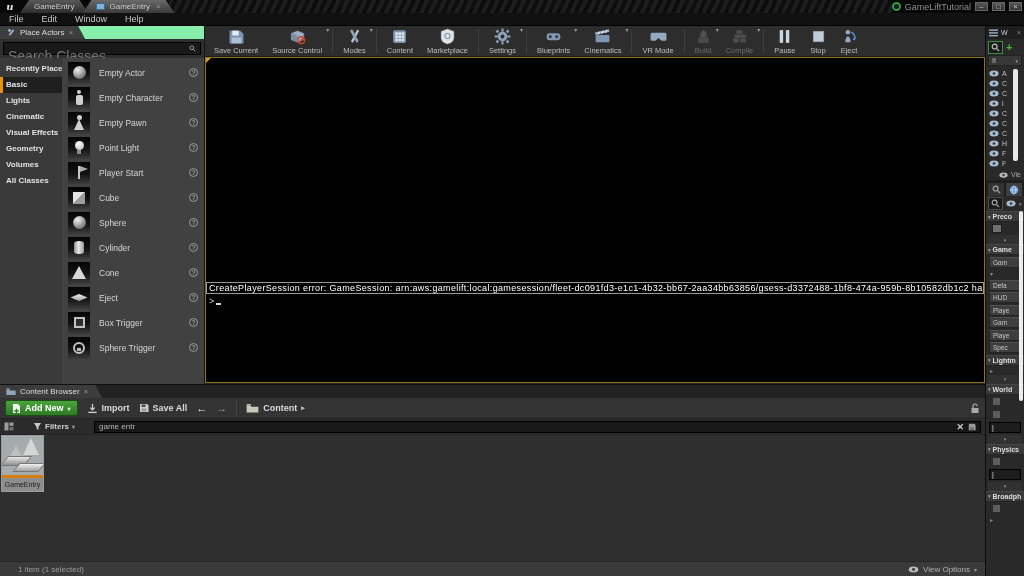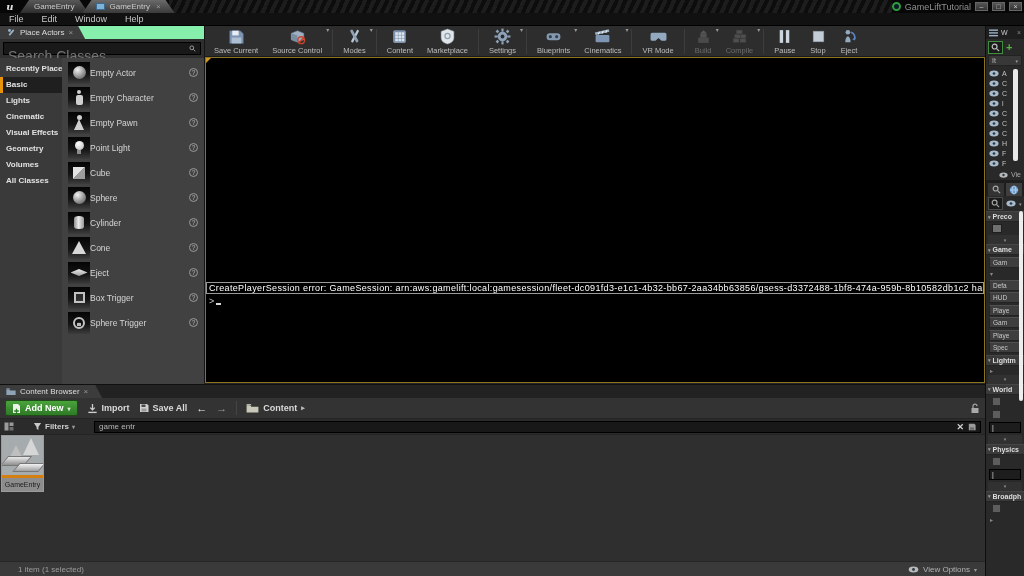--- a/index.html
+++ b/index.html
@@ -38,21 +38,21 @@
   .pa-tabstrip { height:13px; background:#86efac; display:flex; }
   .pa-tab { background:#3d3d3d; display:flex; align-items:center; gap:4px; padding:0 7px; font-size:8px; color:#ddd; clip-path:polygon(0 0, calc(100% - 7px) 0, 100% 100%, 0 100%); padding-right:12px; }
   .pa-tab .tclose { color:#999; font-size:8px; }
   .pa-search { margin:3px; height:13px; background:#191919; border:1px solid #000; display:flex; align-items:center; padding:0 4px; }
   .pa-search input { flex:1; background:transparent; border:none; outline:none; font-size:14px; color:#9a9a9a; font-family:"Liberation Sans",sans-serif;margin-top:15px; }
   .pa-body { display:flex; height:335px; }
   .pa-cats { width:62px; background:#3a3a3a; padding-top:3px; }
   .pa-cat { height:16px; line-height:16px; padding-left:6px; font-size:8px; font-weight:bold; color:#e2e2e2; white-space:nowrap; overflow:hidden; }
   .pa-cat.selected { background:#1f1f1f; box-shadow:inset 3px 0 0 #e8930c; }
   .pa-items { flex:1; background:#414141; padding-top:2px; }
-  .pa-item { height:25px; display:flex; align-items:center; padding:0 6px; }
+  .pa-item { height:25px; display:flex; align-items:center; gap:9px; padding:0 6px; }
   .pa-thumb { width:22px; height:22px; background:linear-gradient(180deg,#050505 0%,#141414 55%,#3c3c3c 100%); display:flex; align-items:center; justify-content:center; flex:0 0 auto; }
   .pa-item-label { font-size:8.5px; color:#d6d6d6; flex:1; }
   .pa-help { width:9px; height:9px; border:1px solid #9a9a9a; border-radius:50%; color:#b9b9b9; font-size:6.5px; line-height:8px; text-align:center; flex:0 0 auto; }
 
   
   .s-sphere { width:13px; height:13px; border-radius:50%; background:radial-gradient(circle at 35% 30%,#f2f2f2,#8a8a8a 60%,#4d4d4d); }
   .s-character { width:7px; height:10px; background:#d0d0d0; border-radius:2px; position:relative; margin-top:5px; }
   .s-character::before { content:""; position:absolute; top:-5px; left:1.5px; width:4px; height:4px; border-radius:50%; background:#d0d0d0; }
   .s-pawn { width:0; height:0; border-left:5px solid transparent; border-right:5px solid transparent; border-bottom:11px solid #d0d0d0; position:relative; margin-top:4px; }
   .s-pawn::before { content:""; position:absolute; top:-4px; left:-2.5px; width:5px; height:5px; border-radius:50%; background:#d0d0d0; }
@@ -375,20 +375,27 @@
         </div>
         <div class="pa-item">
           <div class="pa-thumb">
               <div class="s-bulb"></div>
             </div>
           <div class="pa-item-label">Point Light</div>
           <div class="pa-help">?</div>
         </div>
         <div class="pa-item">
           <div class="pa-thumb">
+              <div class="s-flag"></div>
+            </div>
+          <div class="pa-item-label">Player Start</div>
+          <div class="pa-help">?</div>
+        </div>
+        <div class="pa-item">
+          <div class="pa-thumb">
               <div class="s-cube"></div>
             </div>
           <div class="pa-item-label">Cube</div>
           <div class="pa-help">?</div>
         </div>
         <div class="pa-item">
           <div class="pa-thumb">
               <div class="s-sphere"></div>
             </div>
           <div class="pa-item-label">Sphere</div>

